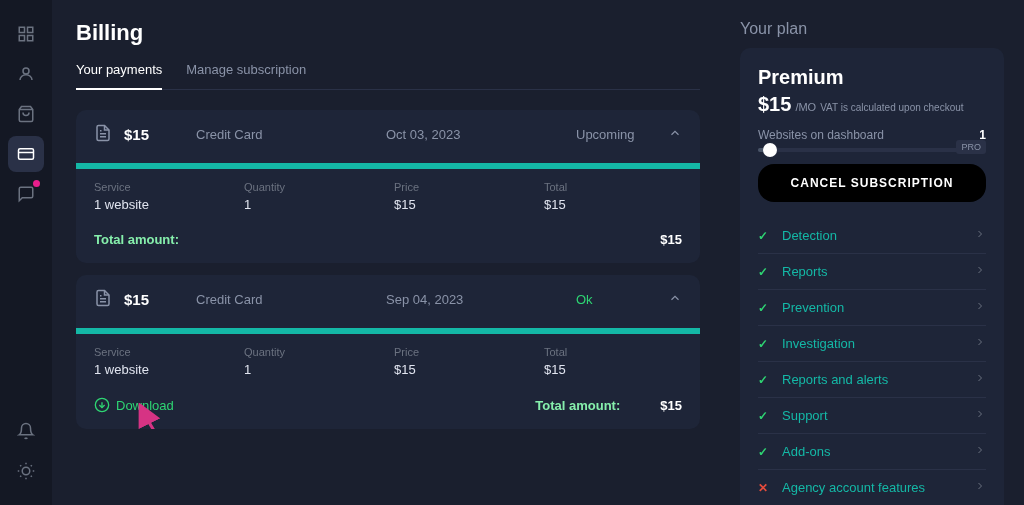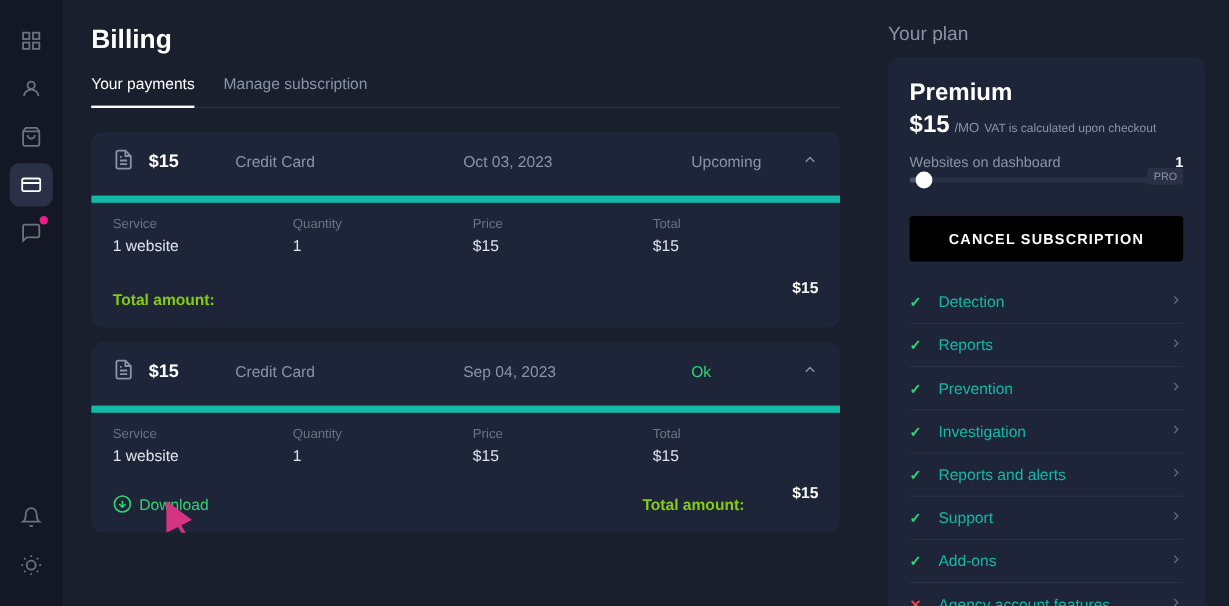--- a/index.html
+++ b/index.html
@@ -148,22 +148,21 @@
       font-size: 13px;
     }
     .total-row {
       display: flex;
       justify-content: space-between;
       margin-top: 12px;
       padding-top: 8px;
     }
     .total-label {
       font-weight: 600;
-      color: #84cc16;
-      margin-top: 10px;
+      color: #86efac;
     }
     .total-value {
       font-weight: 700;
       color: #fff;
     }
     .download-btn {
       display: flex;
       align-items: flex-end;
       gap: 6px;
       color: #2ed573;
@@ -230,21 +229,21 @@
       font-size: 12px;
       color: #8a93a8;
       margin-bottom: 6px;
     }
     .websites-count {
       color: #fff;
       font-weight: 600;
     }
     .slider-container {
       position: relative;
-      margin-bottom: 28px;
+      margin-bottom: 12px;
     }
     .slider-track {
       height: 4px;
       background: #2a3147;
       border-radius: 2px;
       position: relative;
     }
     .slider-fill {
       height: 100%;
       width: 5%;
@@ -268,21 +267,21 @@
       color: #8a93a8;
       font-size: 9px;
       padding: 2px 5px;
       border-radius: 3px;
     }
     .cancel-btn {
       width: 100%;
       background: #000;
       color: #fff;
       border: none;
-      border-radius: 3px;
+      border-radius: 16px;
       padding: 12px;
       font-size: 12px;
       font-weight: 700;
       letter-spacing: 1px;
       cursor: pointer;
       margin-bottom: 16px;
       text-transform: uppercase;
     }
     .feature-list {
       display: flex;

